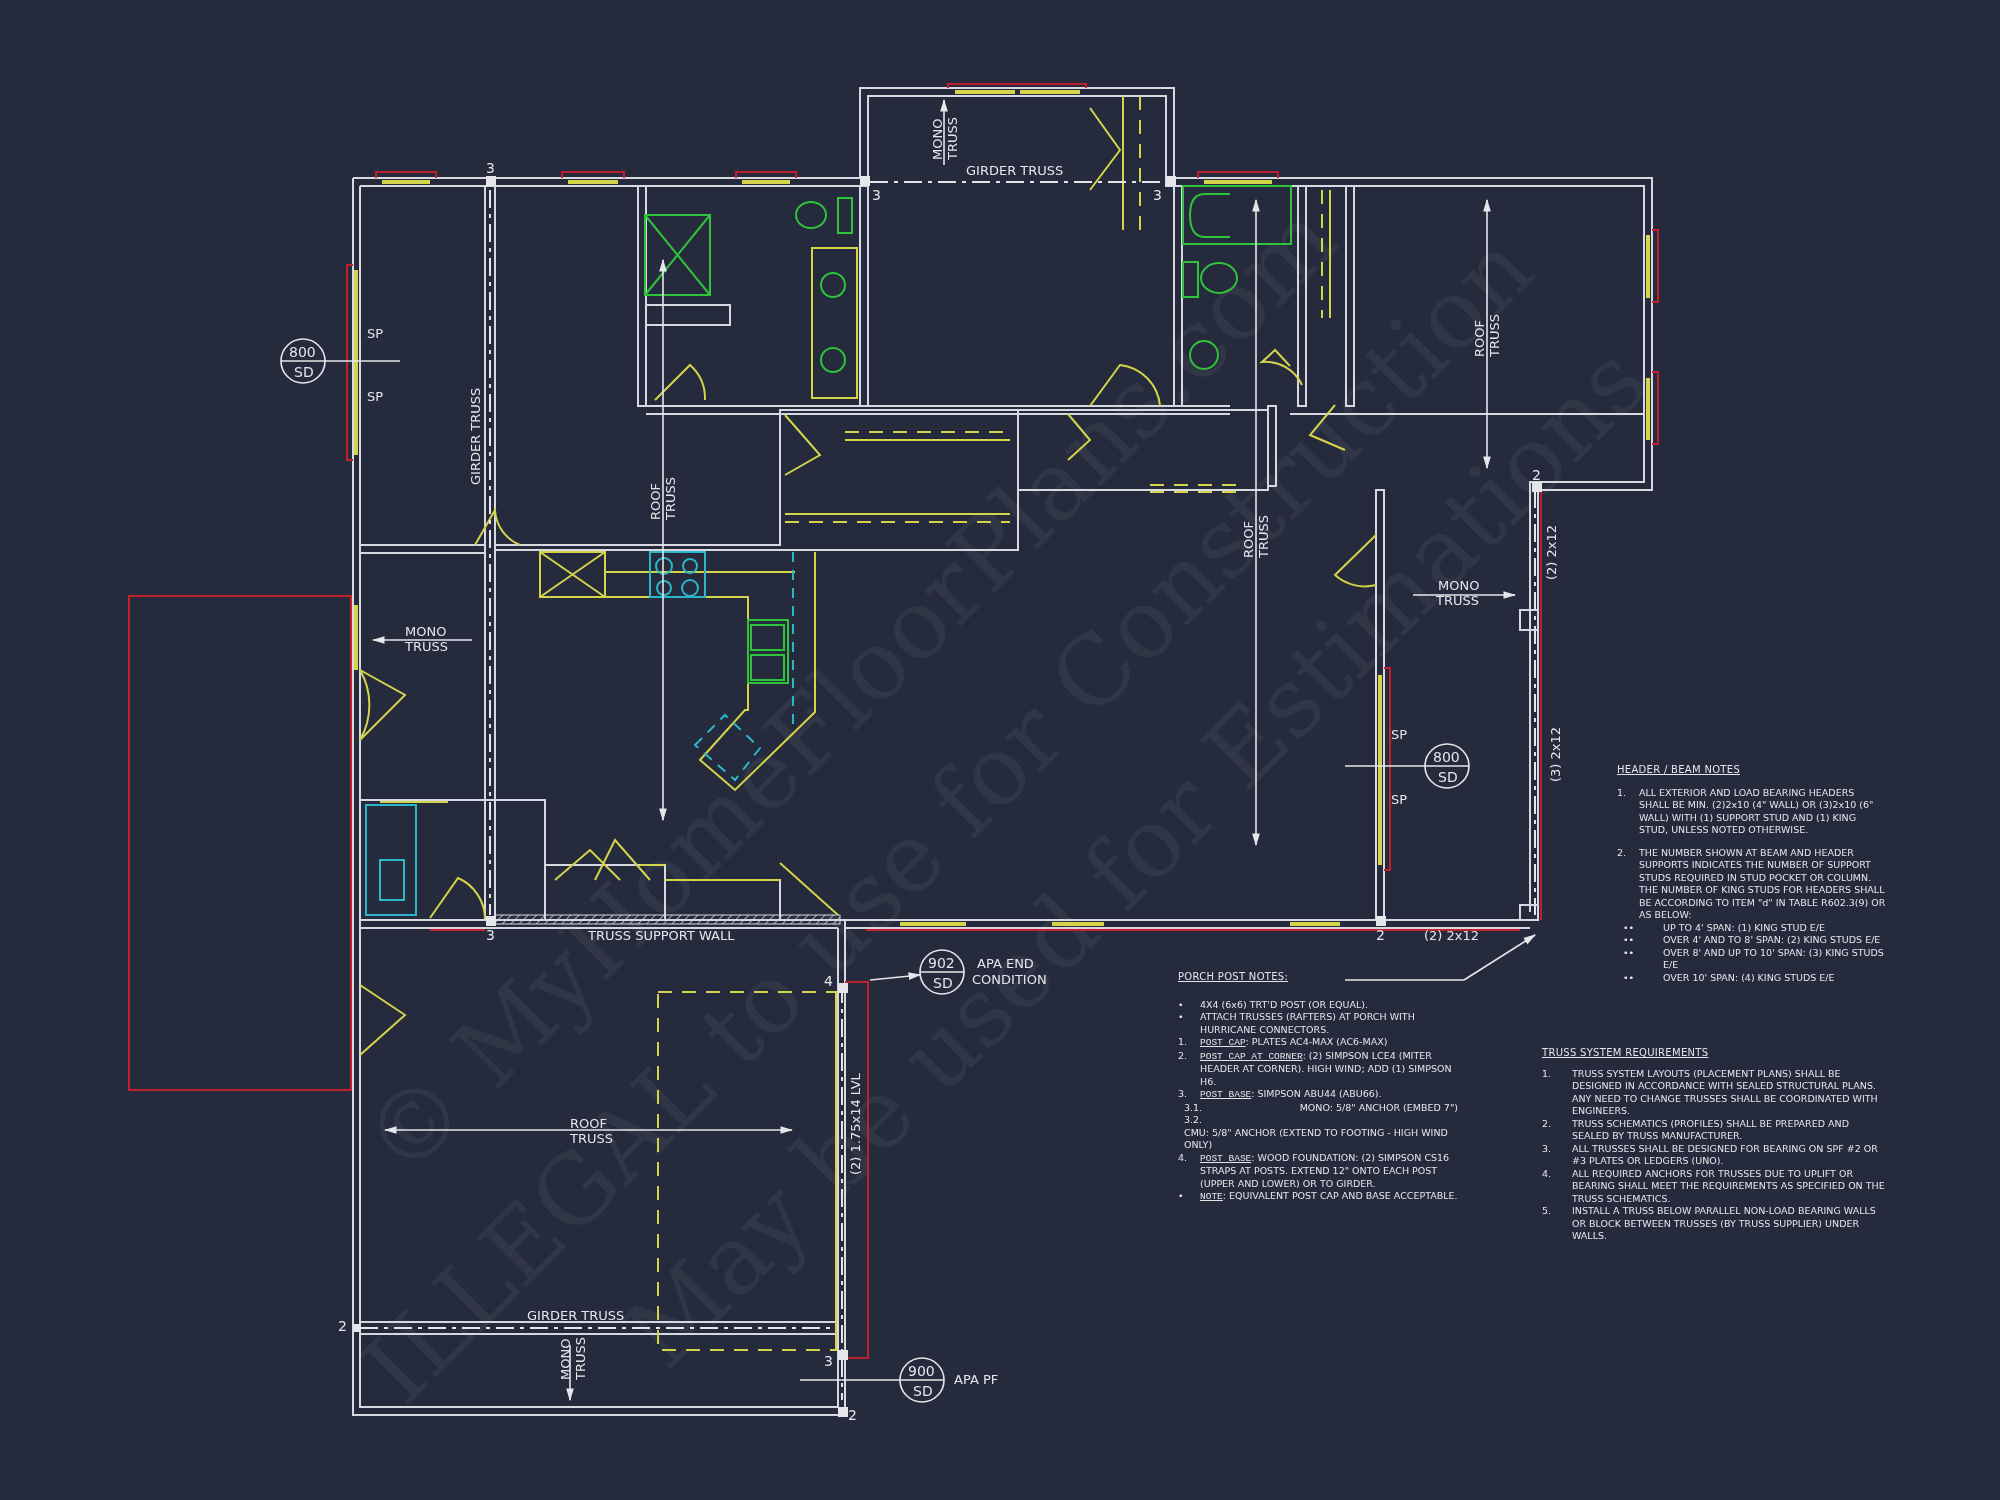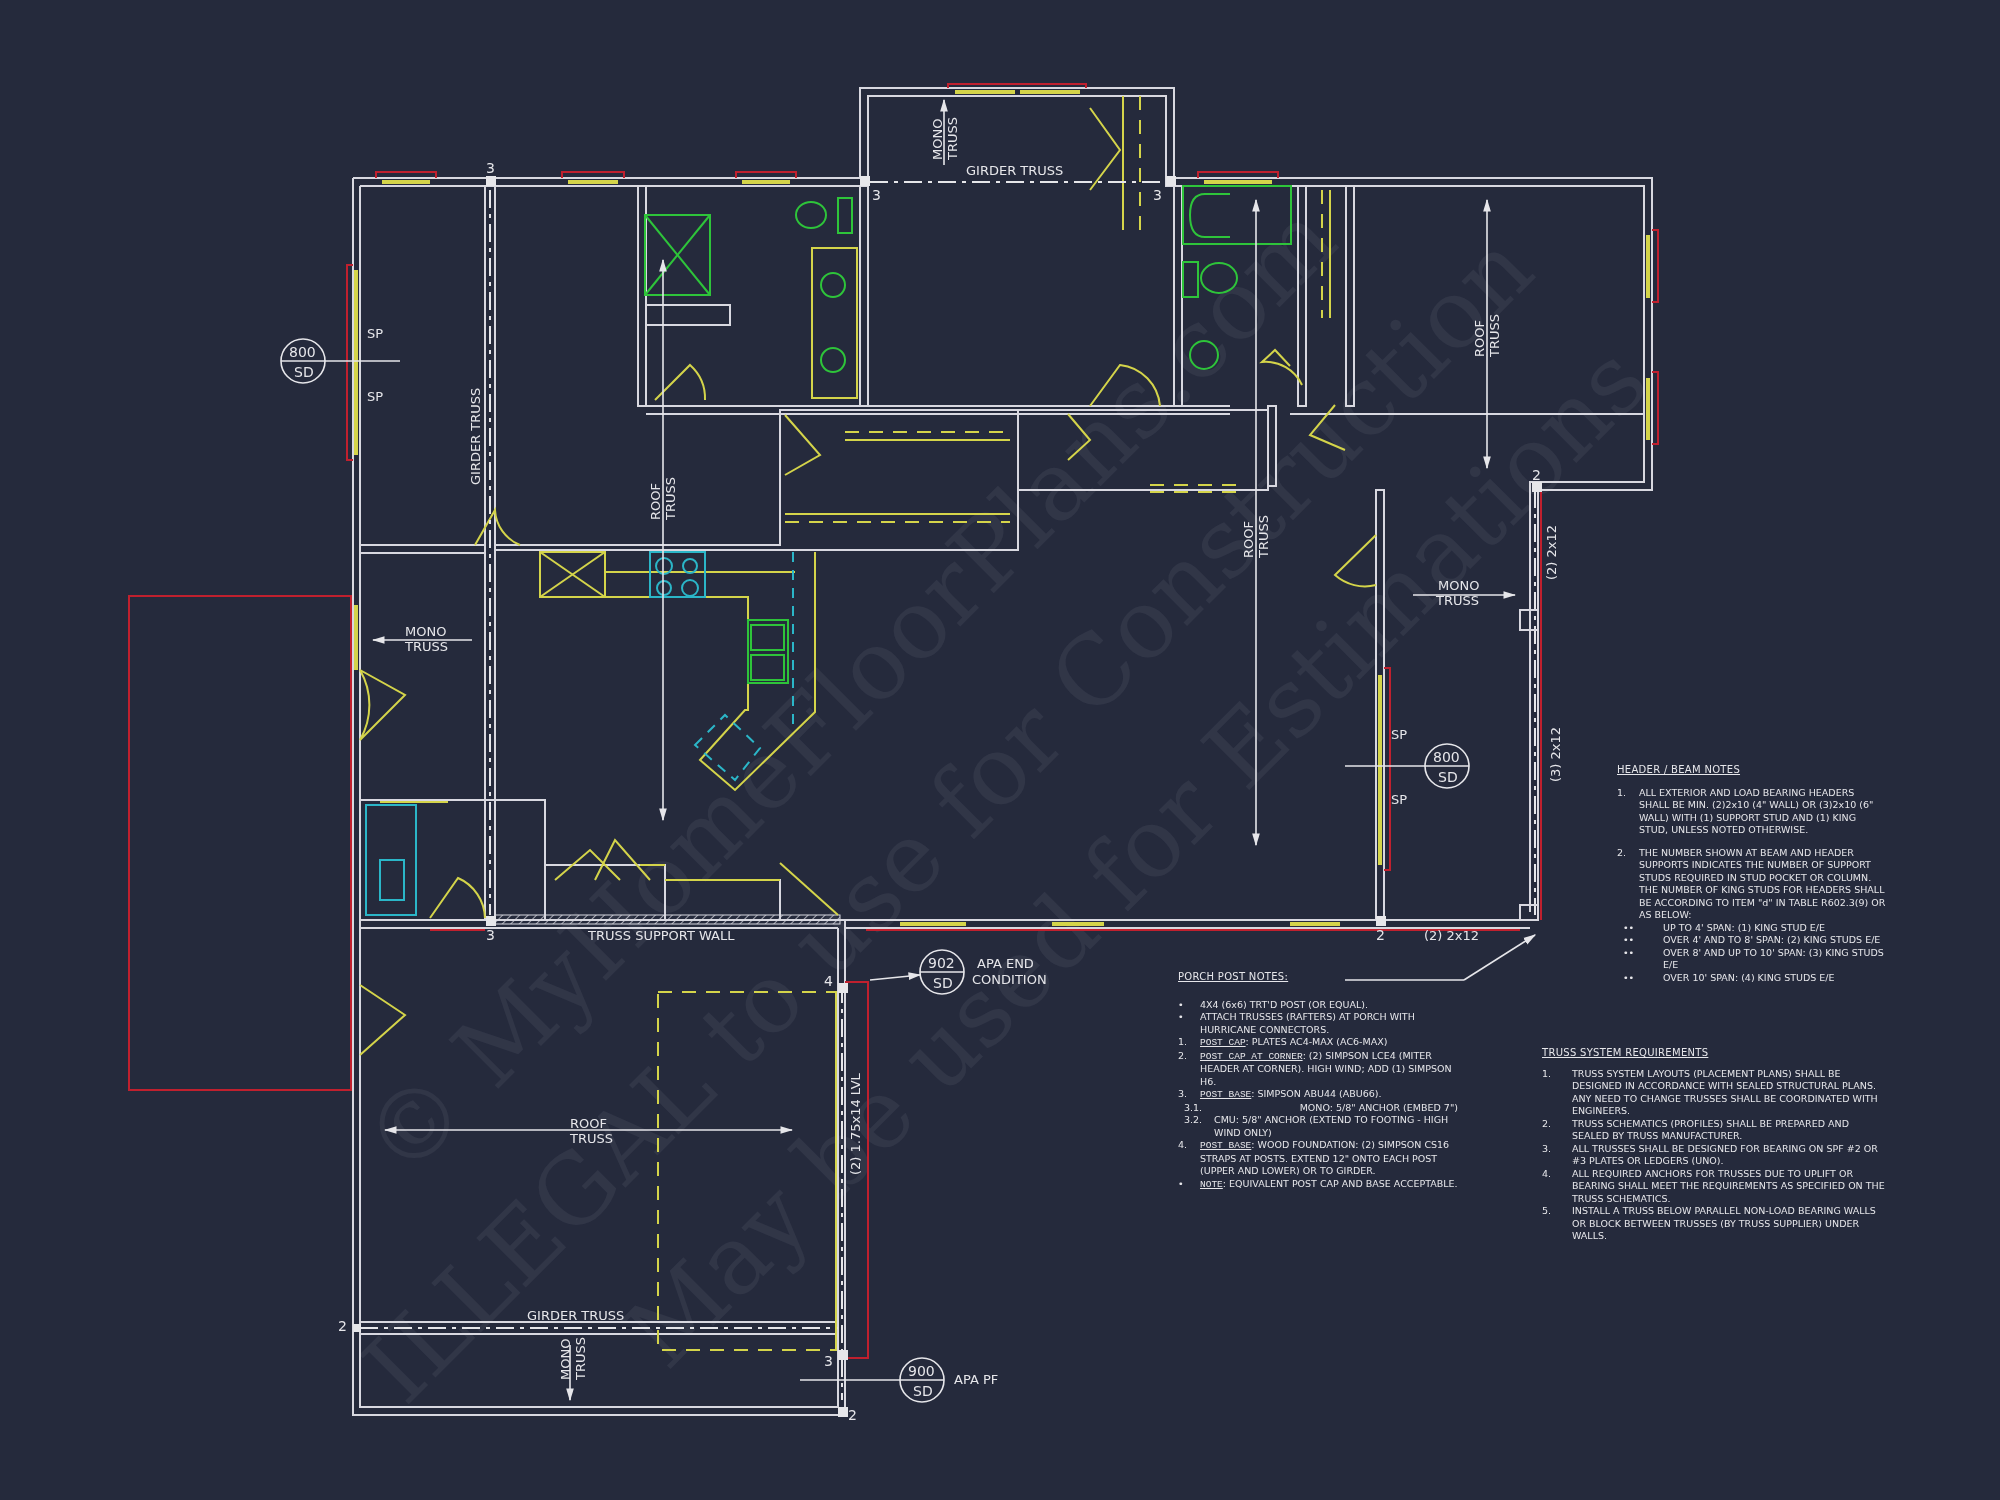--- a/index.html
+++ b/index.html
@@ -354,21 +354,21 @@
         <span><span class="u">POST CAP AT CORNER</span><span>: (2) SIMPSON LCE4 (MITER HEADER AT CORNER). HIGH WIND; ADD (1) SIMPSON H6.</span></span>
       </li>
     <li>
         <span class="mk">3.</span>
         <span><span class="u">POST BASE</span><span>: SIMPSON ABU44 (ABU66).</span></span>
       </li>
     <li style="padding-left:6px;justify-content:space-between;">
         <span class="mk" style="width:30px">3.1.</span>
         <span>MONO: 5/8" ANCHOR (EMBED 7")</span>
       </li>
-    <li style="padding-left:6px;">
+    <li style="padding-left:6px;flex-direction:column;">
         <span class="mk" style="width:30px">3.2.</span>
         <span>CMU: 5/8" ANCHOR (EXTEND TO FOOTING - HIGH WIND ONLY)</span>
       </li>
     <li>
         <span class="mk">4.</span>
         <span><span class="u">POST BASE</span><span>: WOOD FOUNDATION: (2) SIMPSON CS16 STRAPS AT POSTS. EXTEND 12" ONTO EACH POST (UPPER AND LOWER) OR TO GIRDER.</span></span>
       </li>
     <li>
         <span class="mk">•</span>
         <span><span class="u">NOTE</span><span>: EQUIVALENT POST CAP AND BASE ACCEPTABLE.</span></span>

